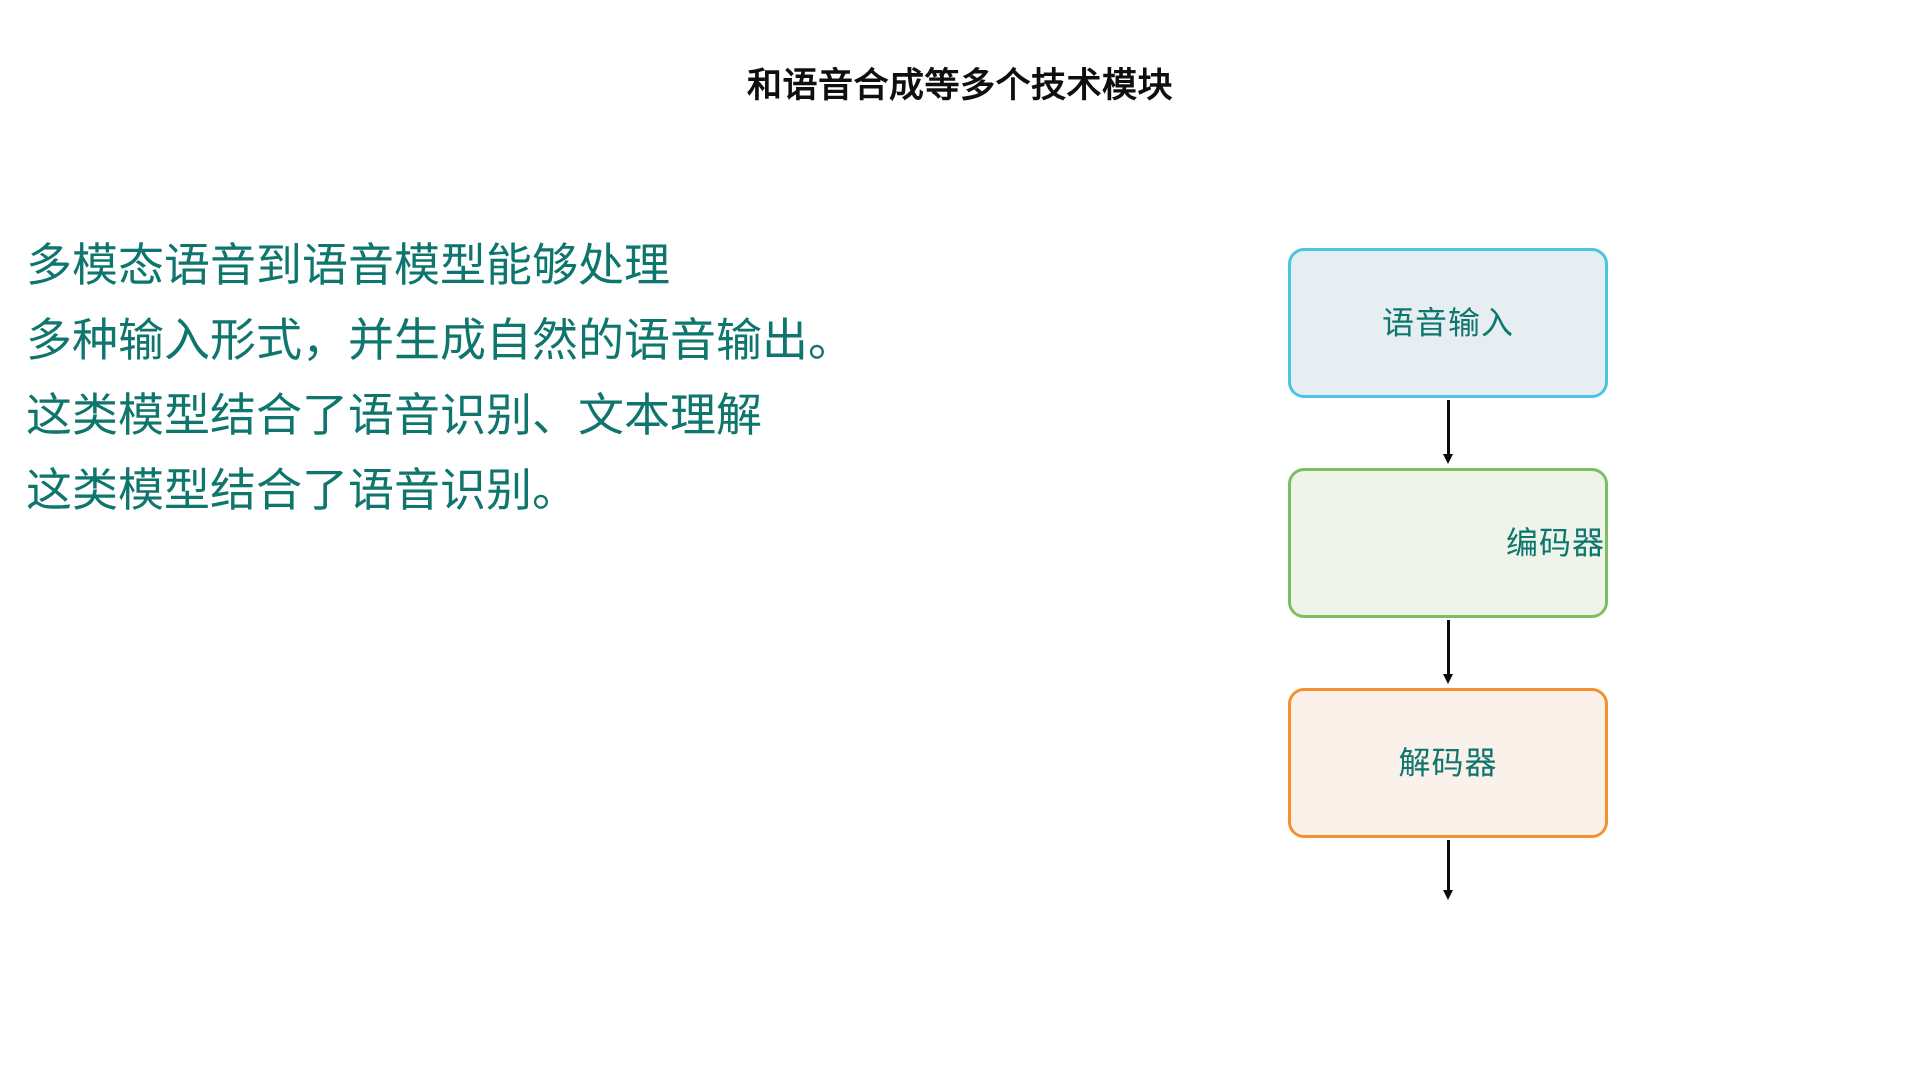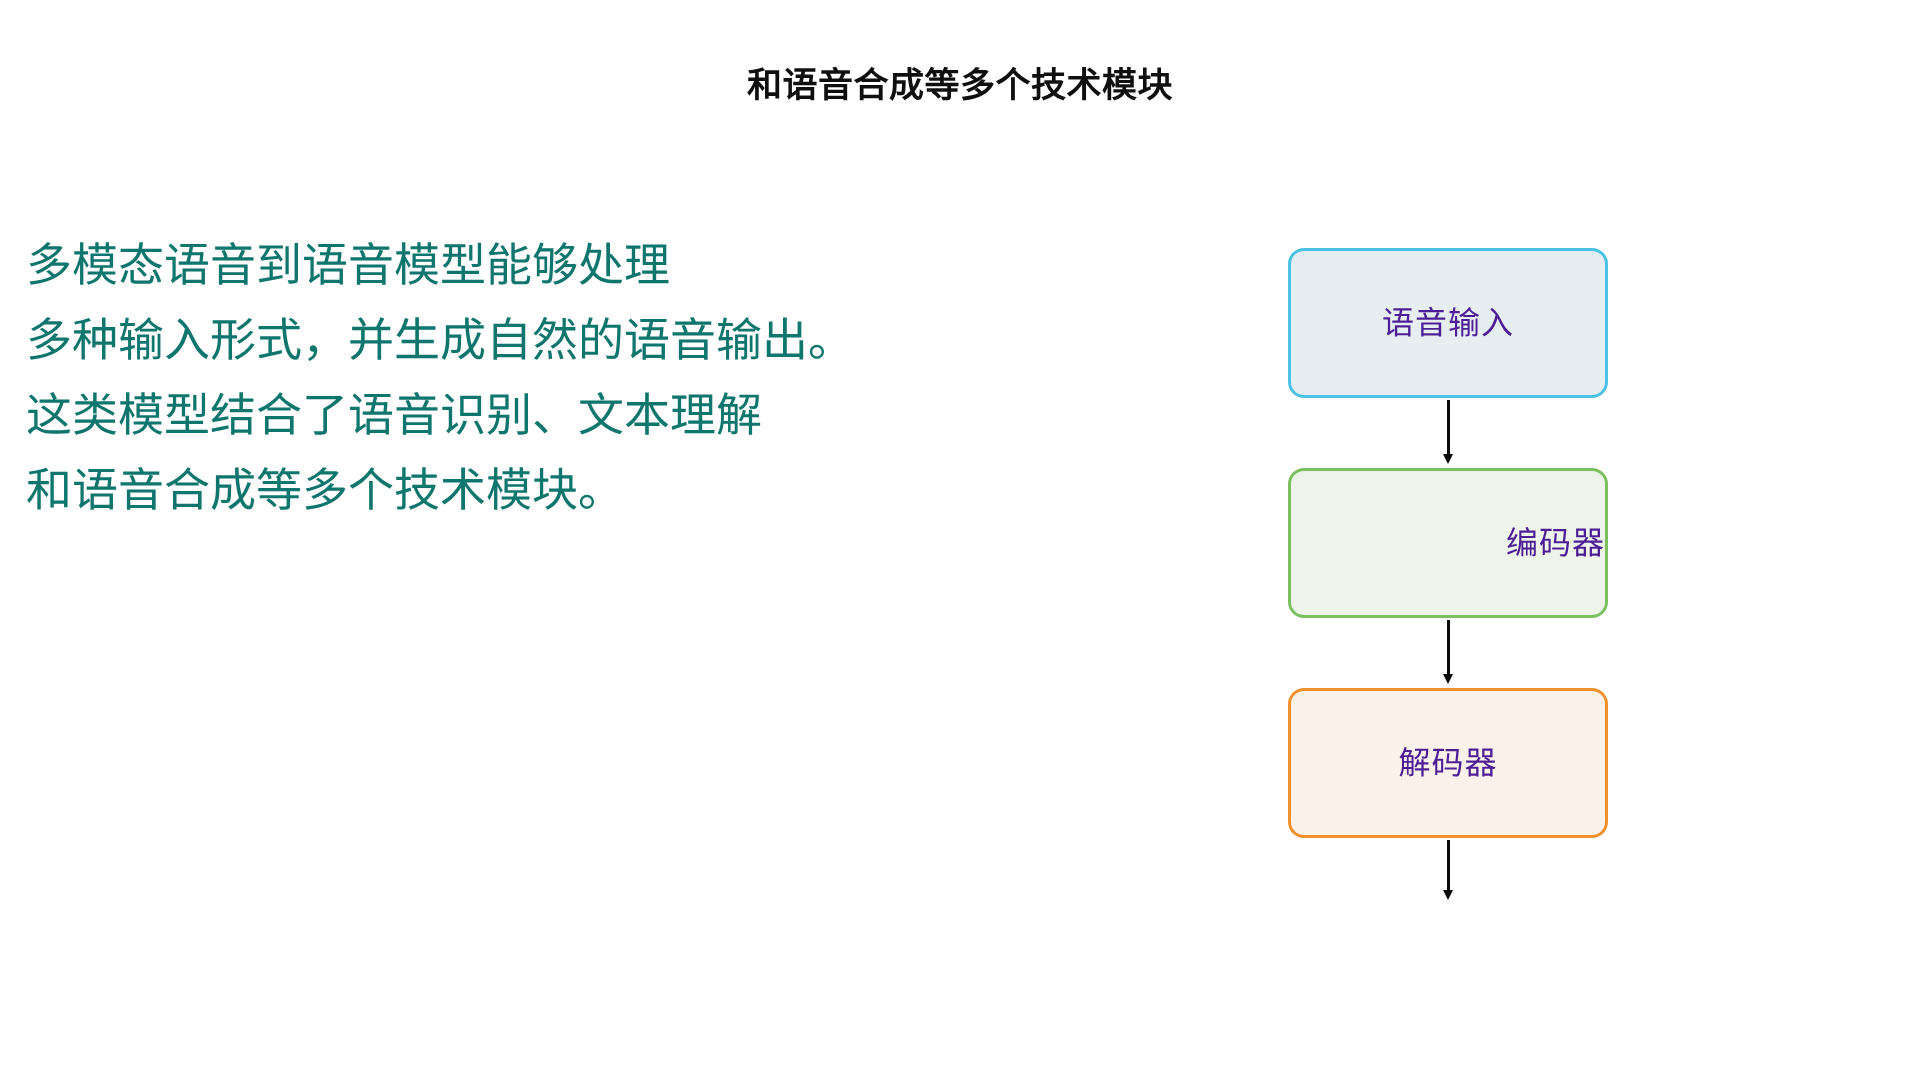--- a/index.html
+++ b/index.html
@@ -72,21 +72,21 @@
     border-radius: 16px;
     border-width: 3px;
     border-style: solid;
     display: flex;
     align-items: center;
     justify-content: center;
   }
   .flow-node .node-label {
     font-size: 32px;
     line-height: 40px;
-    color: #4c1d95;
+    color: #0f766e;
     letter-spacing: 1px;
     white-space: nowrap;
   }
 
   .node-1 { top: 0px;   background: #e6eef1; border-color: #4bc3e5; }
   .node-2 { top: 220px; background: #eef4ea; border-color: #7cbf5e; }
   .node-3 { top: 440px; background: #faf2ea; border-color: #f6902c; }
   .node-4 { top: 655px; background: #efe9f3; border-color: #9b72b0; }
 
   
@@ -124,21 +124,21 @@
 <body>
 
 <div class="slide">
 
   <div class="slide-title">和语音合成等多个技术模块</div>
 
   <div class="body-text">
     <div class="body-line">多模态语音到语音模型能够处理</div>
     <div class="body-line">多种输入形式，并生成自然的语音输出。</div>
     <div class="body-line">这类模型结合了语音识别、文本理解</div>
-    <div class="body-line">和语音合成等多个技术模块。</div>
+    <div class="body-line">这类模型结合了语音识别。</div>
   </div>
 
   <div class="flow">
 
     <div class="flow-node node-1" style="border-color: rgb(75, 195, 229); background: rgb(230, 238, 241);">
       <span class="node-label">语音输入</span>
     </div>
 
     <div class="flow-arrow arrow-1">
       <div class="shaft"></div>

